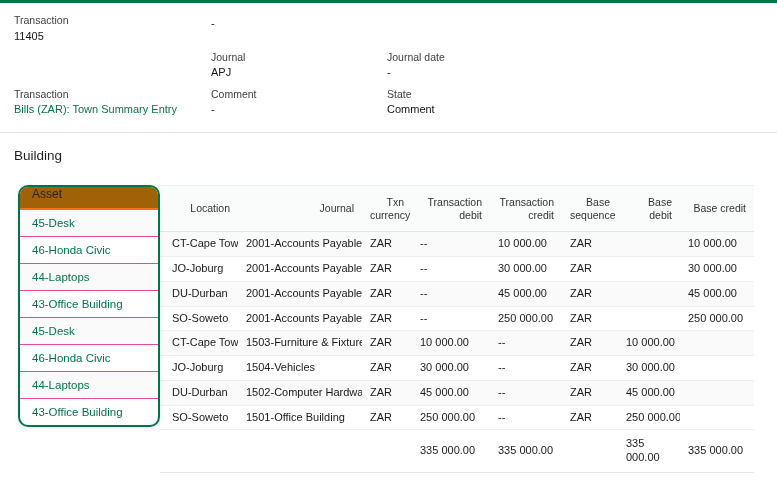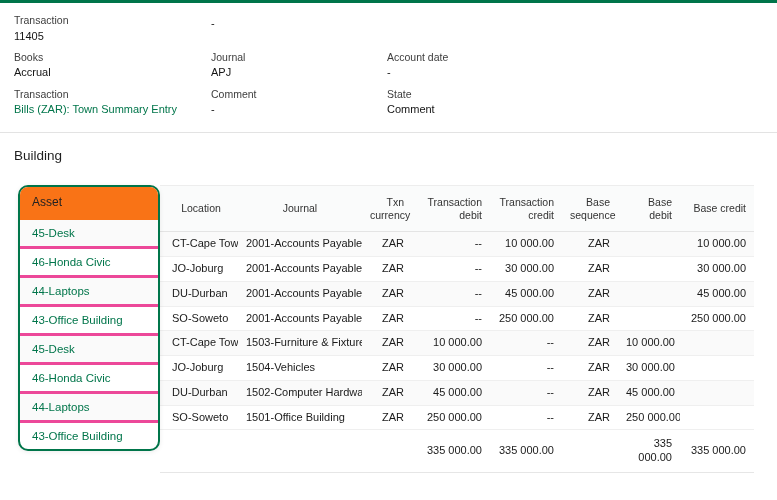--- a/index.html
+++ b/index.html
@@ -54,29 +54,29 @@
     background: #ffffff;
     border: 2px solid var(--accent);
     border-radius: 10px;
     overflow: hidden;
     z-index: 2;
     box-shadow: 0 1px 5px rgba(0,0,0,0.08);
   }
   .asset-header {
     font-size: 12px;
     color: #222222;
-    padding: 8px 12px 7px 12px;
-    border-bottom: 4px solid #f97316;
-    background: #f97316;
+    padding: 0 12px 7px 12px;
+    border-bottom: 2px solid #f97316;
+    background: #a16207;
   }
   .asset-item {
     font-size: 11.5px;
     color: var(--accent);
     padding: 7px 12px;
-    border-bottom: 3px solid #ec4899;
+    border-bottom: 1px solid #ec4899;
     cursor: pointer;
     white-space: nowrap;
   }
   .asset-item:nth-child(odd) { background: #fafafa; }
   .asset-item:last-child { border-bottom: none; }
 
   
   table.entries {
     border-collapse: collapse;
     margin-left: 160px;
@@ -85,36 +85,36 @@
   }
   table.entries th, table.entries td {
     padding: 5px 8px;
     line-height: 1.25;
     vertical-align: middle;
   }
   table.entries thead th {
     font-size: 10.5px;
     font-weight: normal;
     color: #333333;
-    text-align: center;
+    text-align: right;
     background: #fafbfb;
     border-top: 1px solid #ededed;
     border-bottom: 1px solid #e4e4e4;
     height: 46px;
   }
   table.entries thead th.num { text-align: right; }
   table.entries tbody td {
     font-size: 11px;
     color: #1a1a1a;
     border-bottom: 1px solid #efefef;
     white-space: nowrap;
     overflow: hidden;
   }
   table.entries tbody tr:nth-child(odd) { background: #fafafa; }
-  table.entries td.num { text-align: right; }
+  table.entries td.num { text-align: left; }
   table.entries tfoot td {
     font-size: 11px;
     color: #1a1a1a;
     padding-top: 7px;
     padding-bottom: 7px;
     border-bottom: 1px solid #e6e6e6;
   }
   .pad-first { padding-left: 12px !important; }
 
   .col-location { width: 78px; }
@@ -132,30 +132,26 @@
 <div class="topbar"></div>
 
 <div class="summary">
   <div class="field c1 r1">
     <div class="flabel">Transaction</div>
     <div class="fvalue">11405</div>
   </div>
   <div class="field c2 r1">
     <div class="fvalue">-</div>
   </div>
-  <div class="field c1 r2">
-    <div class="flabel">Books</div>
-    <div class="fvalue">Accrual</div>
-  </div>
   <div class="field c2 r2">
     <div class="flabel">Journal</div>
     <div class="fvalue">APJ</div>
   </div>
   <div class="field c3 r2">
-    <div class="flabel">Account date</div>
+    <div class="flabel">Journal date</div>
     <div class="fvalue">-</div>
   </div>
   <div class="field c1 r3">
     <div class="flabel">Transaction</div>
     <div class="fvalue link">Bills (ZAR): Town Summary Entry</div>
   </div>
   <div class="field c2 r3">
     <div class="flabel">Comment</div>
     <div class="fvalue">-</div>
   </div>

